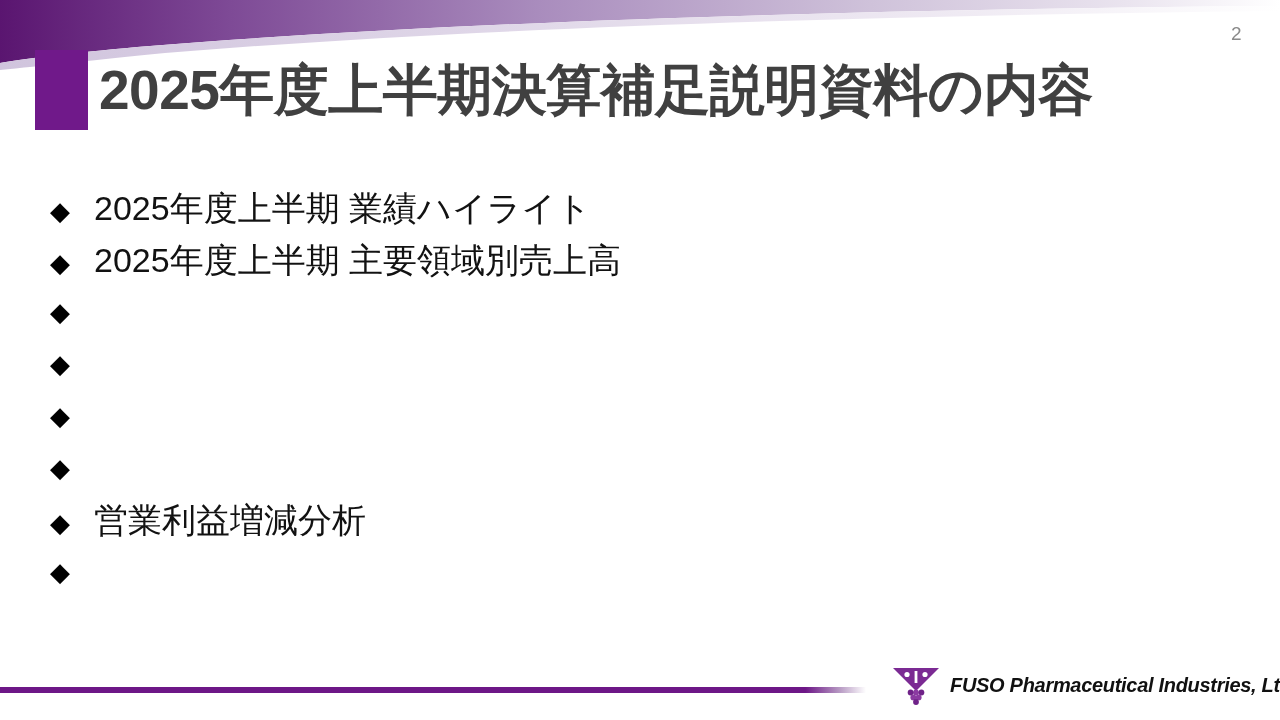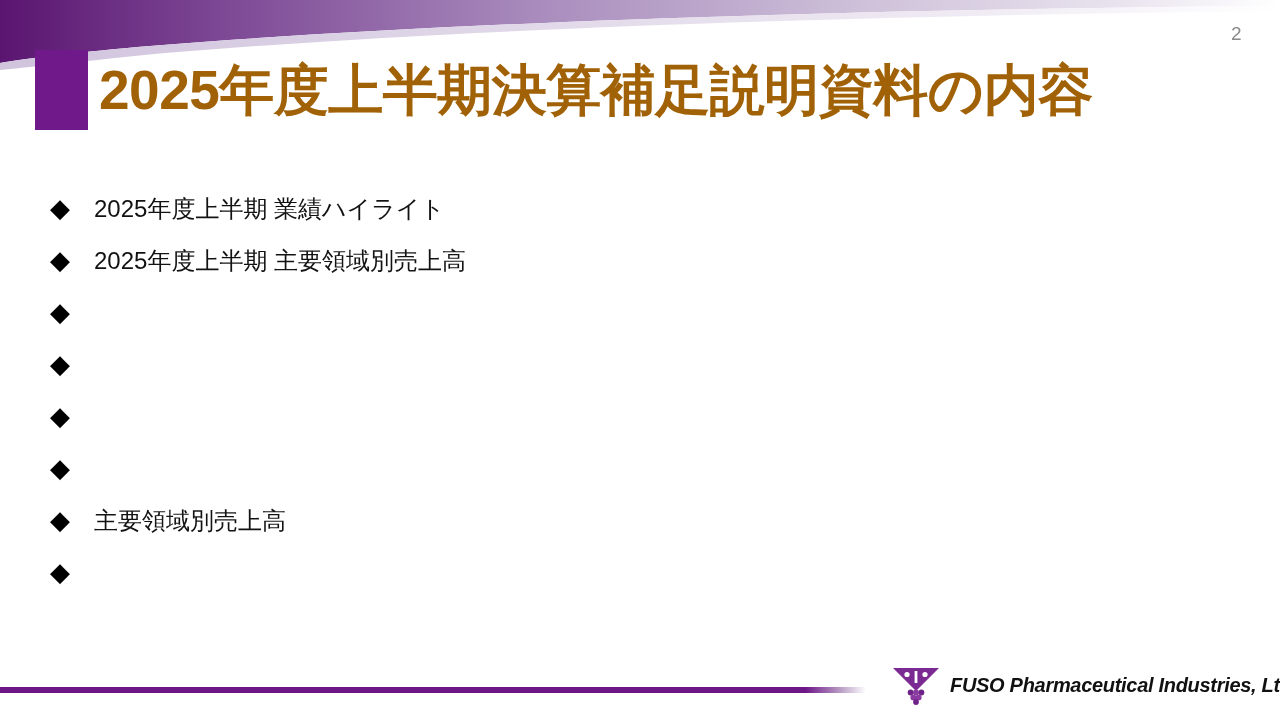--- a/index.html
+++ b/index.html
@@ -56,21 +56,21 @@
     width: 53px;
     height: 80px;
     background: #70198a;
   }
   .title-text {
     position: absolute;
     left: 99px;
     top: 0px;
     font-size: 55px;
     font-weight: bold;
-    color: #a16207;
+    color: #404040;
     letter-spacing: -0.5px;
     line-height: 88px;
     white-space: nowrap;
   }
 
   
   .bullet-list {
     position: absolute;
     left: 50px;
     top: 182px;
@@ -83,21 +83,21 @@
     white-space: nowrap;
   }
   .bullet-marker {
     width: 44px;
     flex: 0 0 44px;
     font-size: 26px;
     color: #000000;
     line-height: 52px;
   }
   .bullet-label {
-    font-size: 24px;
+    font-size: 34px;
     color: #121212;
     line-height: 52px;
     letter-spacing: 0px;
   }
 
   
   .footer-rule {
     position: absolute;
     left: 0;
     top: 687px;
@@ -193,21 +193,21 @@
     <div class="bullet-item">
       <span class="bullet-marker">◆</span>
     </div>
 
     <div class="bullet-item">
       <span class="bullet-marker">◆</span>
     </div>
 
     <div class="bullet-item">
       <span class="bullet-marker">◆</span>
-      <span class="bullet-label">主要領域別売上高</span>
+      <span class="bullet-label">営業利益増減分析</span>
     </div>
 
     <div class="bullet-item">
       <span class="bullet-marker">◆</span>
     </div>
 
   </div>
 
   <div class="footer-rule"></div>
 

